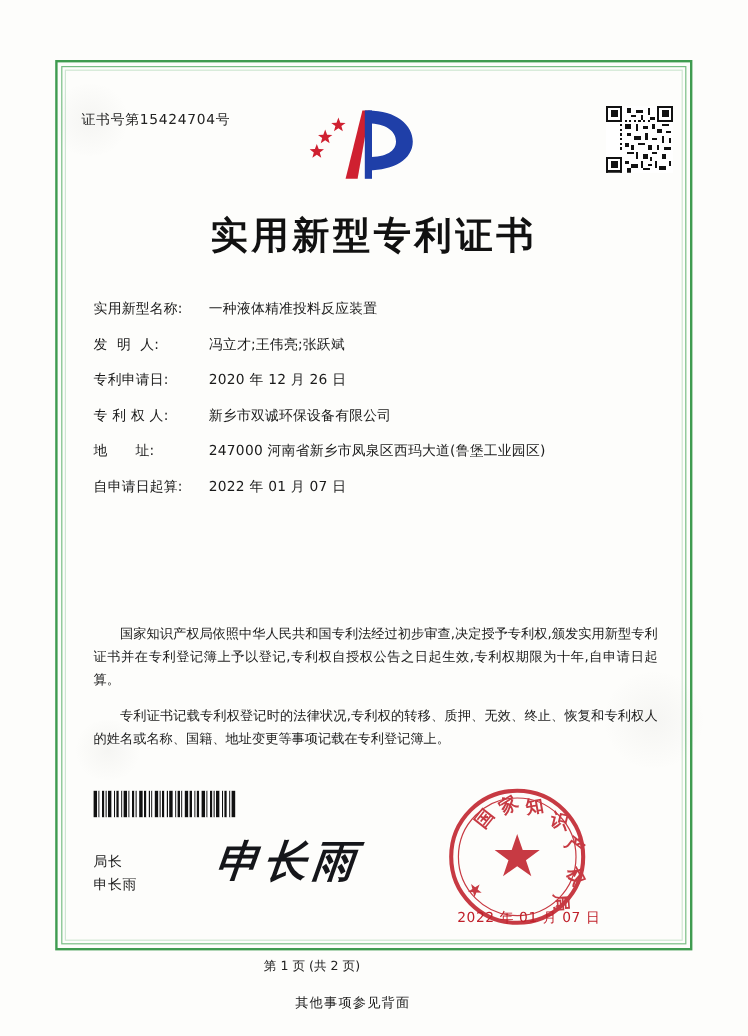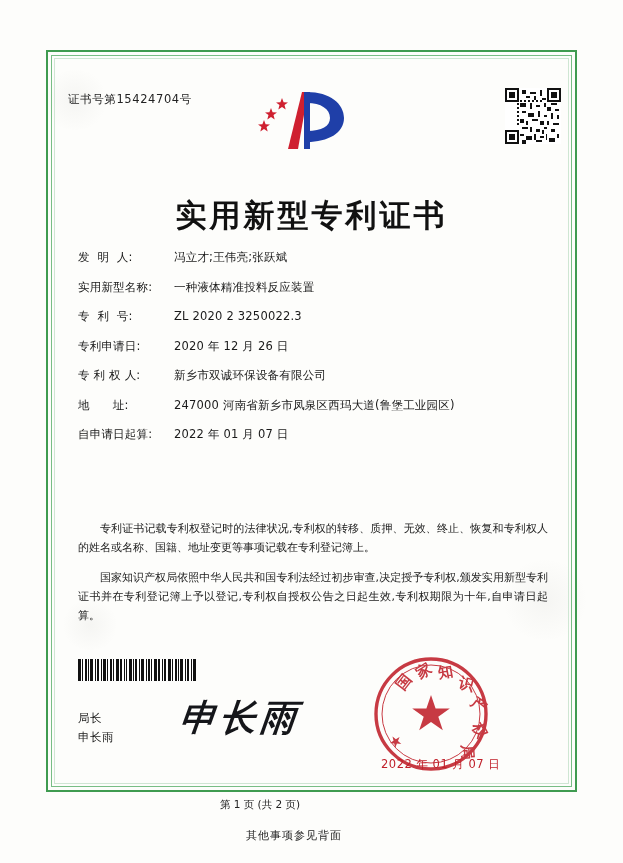--- a/index.html
+++ b/index.html
@@ -72,21 +72,21 @@
   
   .qr {
     position: absolute;
     right: 62px; top: 88px;
     width: 56px; height: 56px;
   }
 
   
   .doc-title {
     position: absolute;
-    left: 0; top: 195px;
+    left: 0; top: 176px;
     width: 623px;
     text-align: center;
     font-size: 31px;
     font-weight: bold;
     letter-spacing: 3px;
     color: #111;
     font-family: "DejaVu Sans", "Liberation Sans", sans-serif;
   }
 
   
@@ -313,33 +313,29 @@
           <rect x="19" y="22" width="1" height="2"></rect>
       </g>
     </svg>
   </div>
 
   <div class="doc-title">实用新型专利证书</div>
 
   <div class="fields">
 
     <div class="field-row">
+      <span class="field-label w-wide">实用新型名称:</span>
+      <span class="field-value">一种液体精准投料反应装置</span>
+    </div>
+
+    <div class="field-row">
       <span class="field-label w-wide">发  明  人:</span>
       <span class="field-value">冯立才;王伟亮;张跃斌</span>
     </div>
 
-    <div class="field-row">
-      <span class="field-label w-wide">实用新型名称:</span>
-      <span class="field-value">一种液体精准投料反应装置</span>
-    </div>
-
-    <div class="field-row">
-      <span class="field-label w-wide">专  利  号:</span>
-      <span class="field-value">ZL 2020 2 3250022.3</span>
-    </div>
 
     <div class="field-row">
       <span class="field-label w-wide">专利申请日:</span>
       <span class="field-value">2020 年 12 月 26 日</span>
     </div>
 
     <div class="field-row">
       <span class="field-label w-wide">专 利 权 人:</span>
       <span class="field-value">新乡市双诚环保设备有限公司</span>
     </div>
@@ -350,22 +346,22 @@
     </div>
 
     <div class="field-row two-col">
       <span class="field-label w-wide">自申请日起算:</span>
       <span class="field-value">2022 年 01 月 07 日</span>
     </div>
 
   </div>
 
   <div class="paras">
+    <p class="para">国家知识产权局依照中华人民共和国专利法经过初步审查,决定授予专利权,颁发实用新型专利证书并在专利登记簿上予以登记,专利权自授权公告之日起生效,专利权期限为十年,自申请日起算。</p>
     <p class="para">专利证书记载专利权登记时的法律状况,专利权的转移、质押、无效、终止、恢复和专利权人的姓名或名称、国籍、地址变更等事项记载在专利登记簿上。</p>
-    <p class="para">国家知识产权局依照中华人民共和国专利法经过初步审查,决定授予专利权,颁发实用新型专利证书并在专利登记簿上予以登记,专利权自授权公告之日起生效,专利权期限为十年,自申请日起算。</p>
   </div>
 
   <div class="barcode">
     <i style="width:3px"></i>
       <i style="width:1px;background:#fff"></i>
     <i style="width:1px"></i>
       <i style="width:2px;background:#fff"></i>
     <i style="width:2px"></i>
       <i style="width:1px;background:#fff"></i>
     <i style="width:1px"></i>

